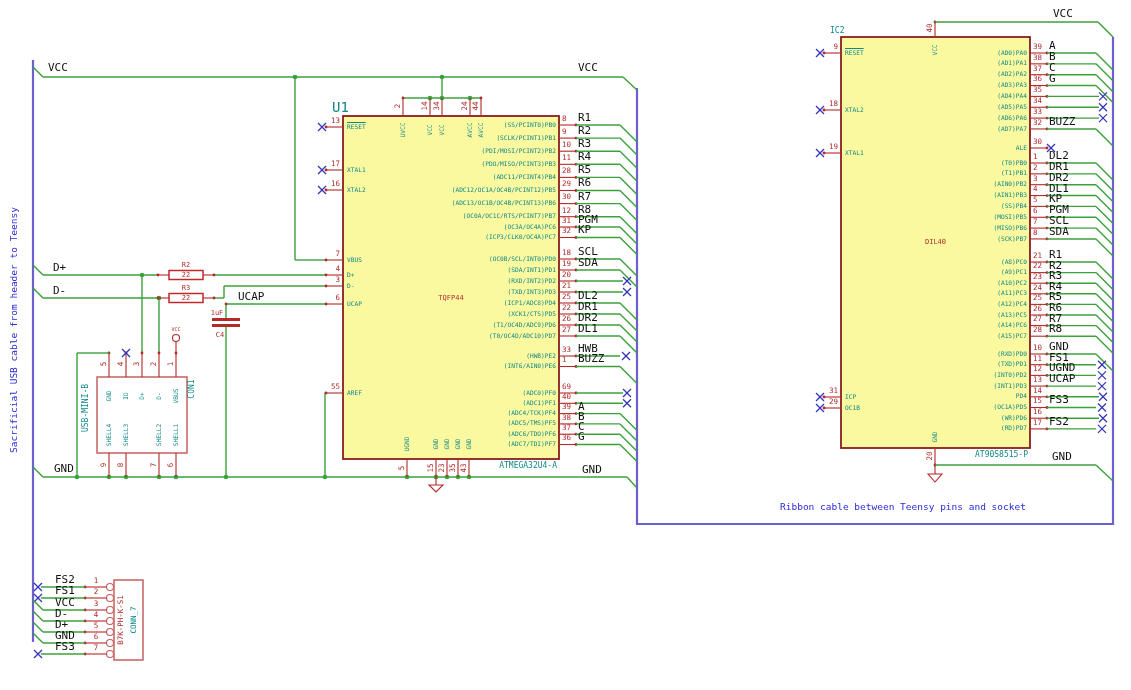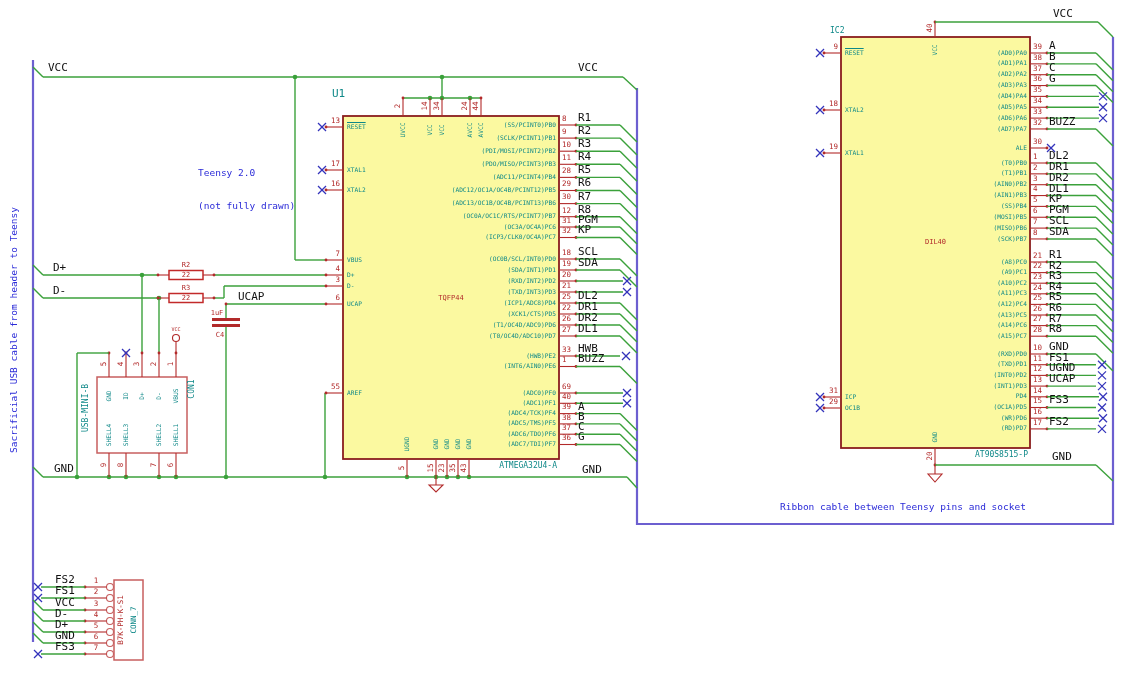--- a/index.html
+++ b/index.html
@@ -462,44 +462,40 @@
       <line x1="33" y1="633" x2="43" y2="643" stroke="#3ba13b" stroke-width="1.4"></line>
       <line x1="43" y1="643" x2="85" y2="643" stroke="#3ba13b" stroke-width="1.4"></line>
       <circle cx="110" cy="654" r="3.5" stroke="#c75f5f" fill="#ffffff" stroke-width="1.1"></circle>
       <line x1="85" y1="654" x2="106.5" y2="654" stroke="#b22a2a" stroke-width="1.1"></line>
       <circle cx="85" cy="654" r="1.4" stroke="none" fill="#b22a2a" stroke-width="1.1"></circle>
       <line x1="34" y1="650" x2="42" y2="658" stroke="#3333bb" stroke-width="1.3"></line>
       <line x1="34" y1="658" x2="42" y2="650" stroke="#3333bb" stroke-width="1.3"></line>
       <line x1="41" y1="654" x2="85" y2="654" stroke="#3ba13b" stroke-width="1.4"></line>
     </svg>
 
-  <div class="note n-teensy">
-    <div>Teensy 2.0</div>
-    <div>(not fully drawn)</div>
-  </div>
   <div class="note n-ribbon">Ribbon cable between Teensy pins and socket</div>
   <div class="note n-sacrificial">Sacrificial USB cable from header to Teensy</div>
 
   <div class="netlabel l-vcc-left">VCC</div>
   <div class="netlabel l-vcc-mid">VCC</div>
   <div class="netlabel l-gnd-left">GND</div>
   <div class="netlabel l-gnd-mid">GND</div>
   <div class="netlabel l-dplus">D+</div>
   <div class="netlabel l-dminus">D-</div>
   <div class="netlabel l-ucap">UCAP</div>
   <div class="netlabel l-vcc-ic2">VCC</div>
   <div class="netlabel l-gnd-ic2">GND</div>
 <div class="t" style="font-size: 7px; color: rgb(178, 42, 42); left: 186px; top: 261.65px; transform: translateX(-50%);">R2</div>
     <div class="t" style="font-size: 7px; color: rgb(178, 42, 42); left: 186px; top: 271.65px; transform: translateX(-50%);">22</div>
     <div class="t" style="font-size: 7px; color: rgb(178, 42, 42); left: 186px; top: 284.65px; transform: translateX(-50%);">R3</div>
     <div class="t" style="font-size: 7px; color: rgb(178, 42, 42); left: 186px; top: 294.65px; transform: translateX(-50%);">22</div>
     <div class="t" style="font-size: 7px; color: rgb(178, 42, 42); left: 217px; top: 310.15px; transform: translateX(-50%);">1uF</div>
     <div class="t" style="font-size: 7px; color: rgb(178, 42, 42); left: 220px; top: 332.15px; transform: translateX(-50%);">C4</div>
     <div class="t" style="font-size: 5px; color: rgb(178, 42, 42); left: 176px; top: 327.25px; transform: translateX(-50%);">VCC</div>
-    <div class="t" style="font-size: 11px; color: rgb(14, 136, 136); left: 332px; top: 88px; text-align: right;">U1</div>
+    <div class="t" style="font-size: 14px; color: rgb(14, 136, 136); left: 332px; top: 100px; text-align: right;">U1</div>
     <div class="t" style="font-size: 8px; color: rgb(14, 136, 136); left: 557px; top: 461.6px; transform: translateX(-100%);">ATMEGA32U4-A</div>
     <div class="t" style="font-size: 7px; color: rgb(178, 42, 42); left: 451px; top: 294.65px; transform: translateX(-50%);">TQFP44</div>
     <div class="t" style="font-size: 7.5px; color: rgb(178, 42, 42); left: 340px; top: 116.875px; transform: translateX(-100%);">13</div>
     <div class="t ov" style="font-size: 6.2px; color: rgb(14, 136, 136); left: 347px; top: 123.59px;">RESET</div>
     <div class="t" style="font-size: 7.5px; color: rgb(178, 42, 42); left: 340px; top: 159.875px; transform: translateX(-100%);">17</div>
     <div class="t" style="font-size: 6.2px; color: rgb(14, 136, 136); left: 347px; top: 166.59px;">XTAL1</div>
     <div class="t" style="font-size: 7.5px; color: rgb(178, 42, 42); left: 340px; top: 179.875px; transform: translateX(-100%);">16</div>
     <div class="t" style="font-size: 6.2px; color: rgb(14, 136, 136); left: 347px; top: 186.59px;">XTAL2</div>
     <div class="t" style="font-size: 7.5px; color: rgb(178, 42, 42); left: 340px; top: 249.875px; transform: translateX(-100%);">7</div>
     <div class="t" style="font-size: 6.2px; color: rgb(14, 136, 136); left: 347px; top: 256.59px;">VBUS</div>

